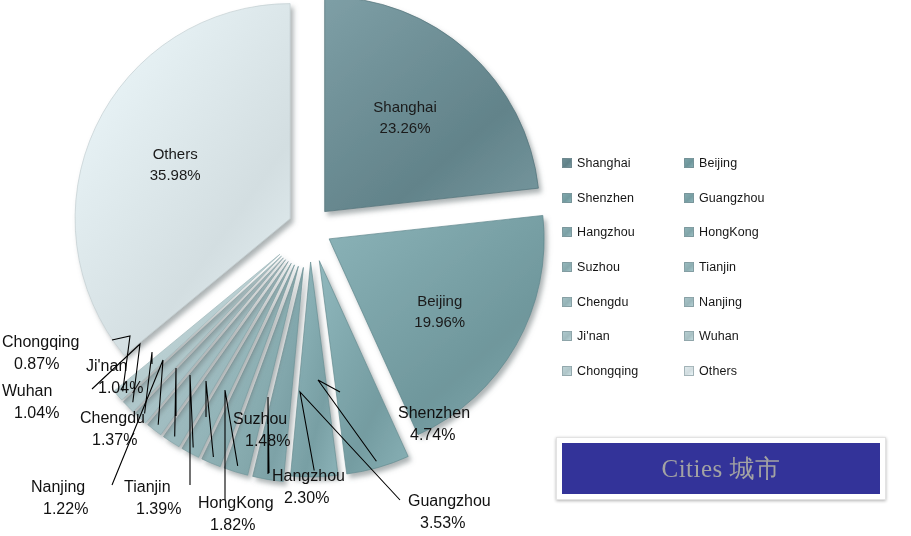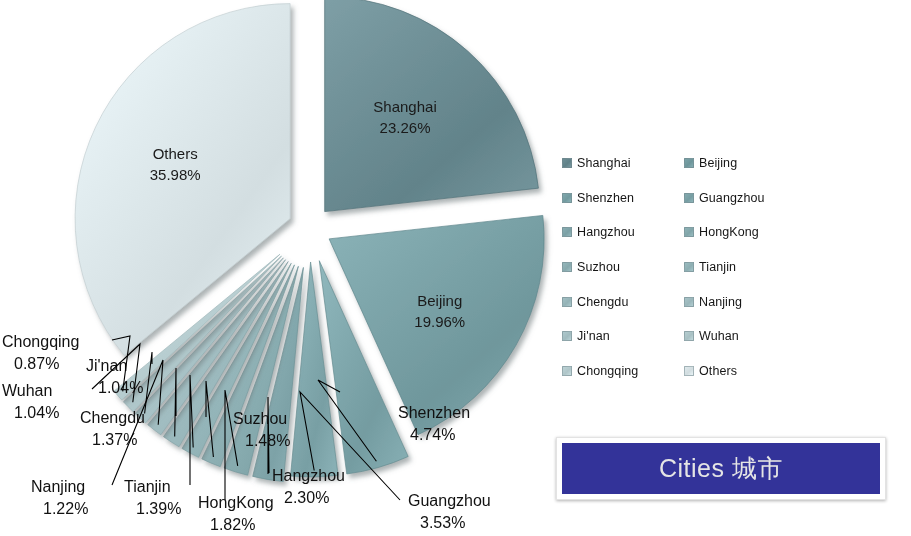--- a/index.html
+++ b/index.html
@@ -29,22 +29,22 @@
     position:absolute;left:556px;top:437px;width:330px;height:63px;
     background:#ffffff;border:1px solid #e3e3e3;
     box-shadow:0 1px 3px rgba(0,0,0,.30);
     padding:5px;box-sizing:border-box;
   }
   #title-inner{
     width:100%;height:100%;background:#333399;
     display:flex;align-items:center;justify-content:center;
   }
   #title-text{
-    color:#e5e5e5;font-size:25px;letter-spacing:.5px;
-    font-family:Liberation Sans, sans-serif;
+    color:#a3a3a3;font-size:25px;letter-spacing:.5px;
+    font-family:Liberation Serif, serif;
   }
 </style>
 </head>
 <body>
 
 <div id="stage">
 
   <svg class="pie" id="pie-svg" viewBox="0 0 911 536">
       <defs>
         <linearGradient id="g0" x1="0%" y1="0%" x2="85%" y2="100%">

